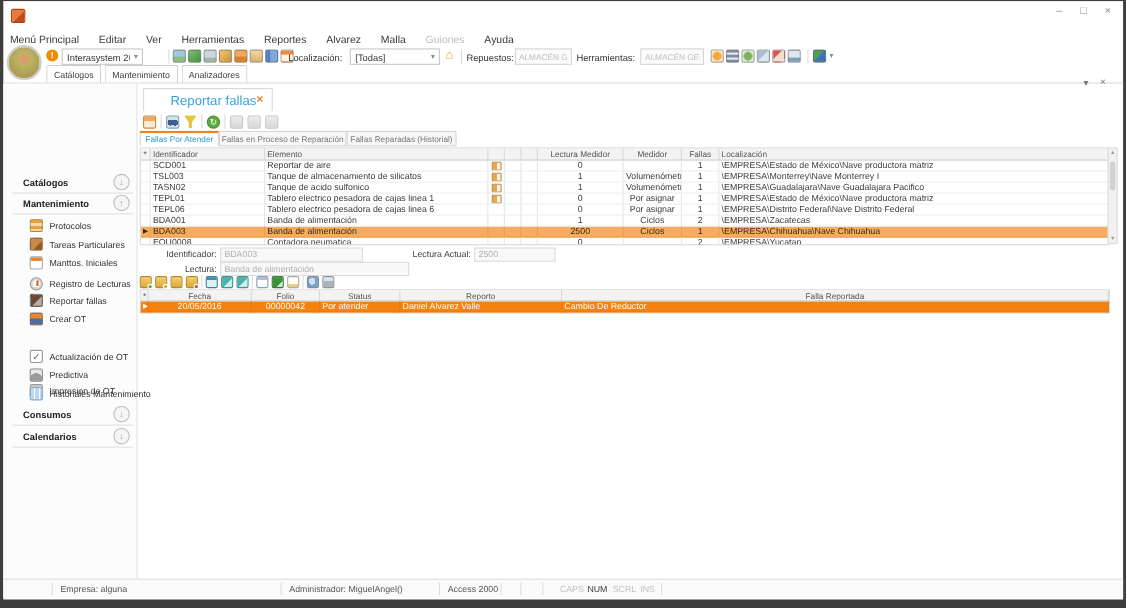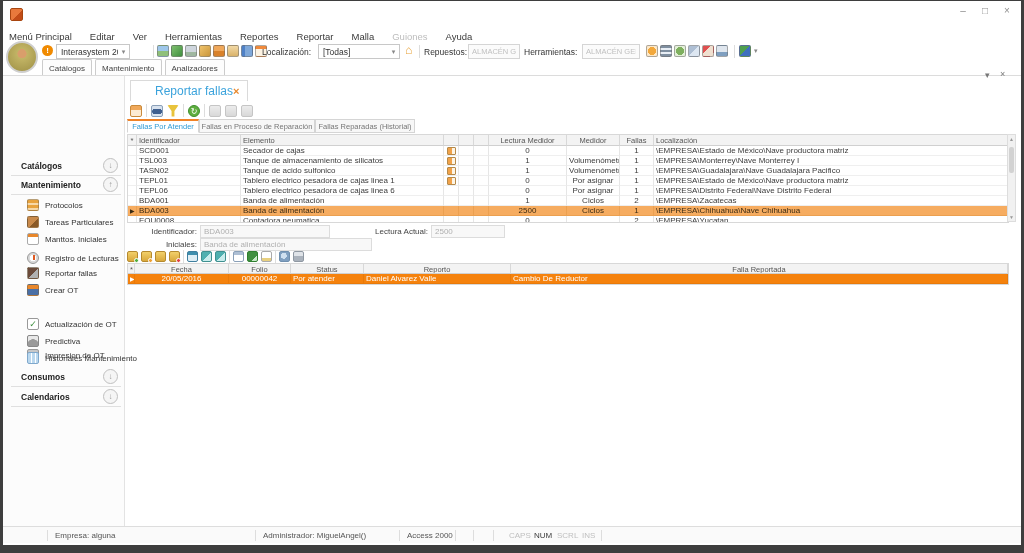--- a/index.html
+++ b/index.html
@@ -151,21 +151,21 @@
     <span>□</span>
     <span>×</span>
   </div>
 
   <div class="abs menubar">
     <span>Menú Principal</span>
     <span>Editar</span>
     <span>Ver</span>
     <span>Herramientas</span>
     <span>Reportes</span>
-    <span>Reportar</span>
+    <span>Alvarez</span>
     <span>Malla</span>
     <span class="disabled">Guiones</span>
     <span>Ayuda</span>
   </div>
 
   <div class="abs avatar"></div>
   <div class="abs alert">!</div>
   <div class="abs combo" style="left:56px;top:44px;width:74px;">
     <span class="val">Interasystem 2014</span>
     <span class="caret">▾</span>
@@ -304,21 +304,21 @@
       <div class="cell"></div>
       <div class="cell"></div>
       <div class="cell ctr">Lectura Medidor</div>
       <div class="cell ctr">Medidor</div>
       <div class="cell ctr">Fallas</div>
       <div class="cell">Localización</div>
     </div>
     <div class="g1row">
       <div class="cell"></div>
       <div class="cell">SCD001</div>
-      <div class="cell">Secador de cajas</div>
+      <div class="cell">Reportar de aire</div>
       <div class="cell ctr"><span class="photoic"></span></div>
       <div class="cell"></div>
         <div class="cell"></div>
       <div class="cell ctr">0</div>
       <div class="cell ctr"></div>
       <div class="cell ctr">1</div>
       <div class="cell">\EMPRESA\Estado de México\Nave productora matriz</div>
     </div>
     <div class="g1row">
       <div class="cell"></div>
@@ -409,21 +409,21 @@
   <div class="abs vscroll">
     <span class="ar" style="top:1px;">▲</span>
     <span class="vthumb"></span>
     <span class="ar" style="bottom:1px;">▼</span>
   </div>
 
   <div class="abs flabel" style="left:137px;top:227px;width:60px;">Identificador:</div>
   <input class="abs finput" style="left: 200px; top: 225px; width: 130px;" readonly="" value="BDA003">
   <div class="abs flabel" style="left:368px;top:227px;width:60px;">Lectura Actual:</div>
   <input class="abs finput" style="left: 431px; top: 225px; width: 74px;" readonly="" value="2500">
-  <div class="abs flabel" style="left:137px;top:240px;width:60px;">Iniciales:</div>
+  <div class="abs flabel" style="left:137px;top:240px;width:60px;">Lectura:</div>
   <input class="abs finput" style="left: 200px; top: 238px; width: 172px;" readonly="" value="Banda de alimentación">
 
   <div class="abs tb2">
     <div class="ic3 ic-db">
         <span class="bdg g"></span>
       </div>
     <div class="ic3 ic-db">
         <span class="bdg o"></span>
       </div>
     <div class="ic3 ic-db"></div>

